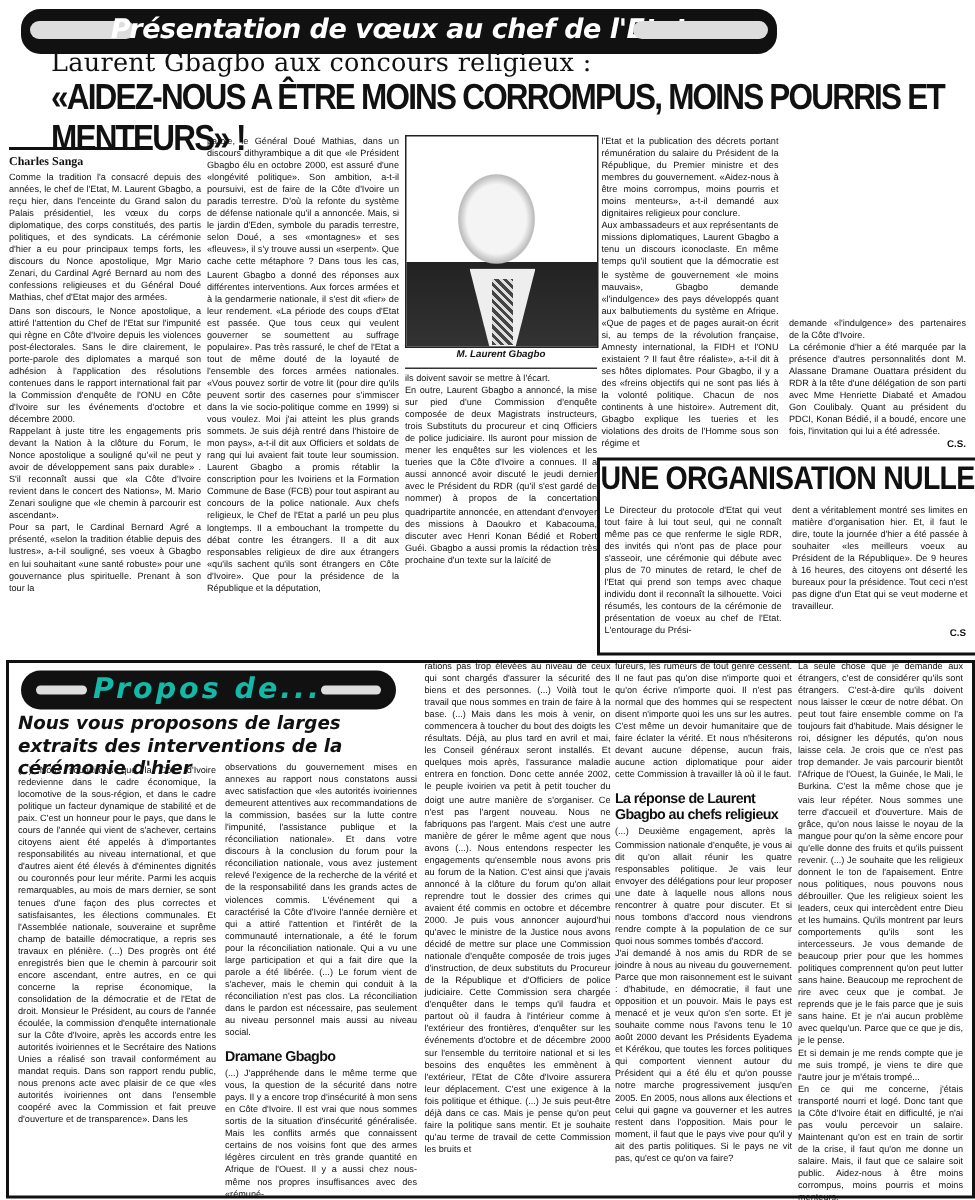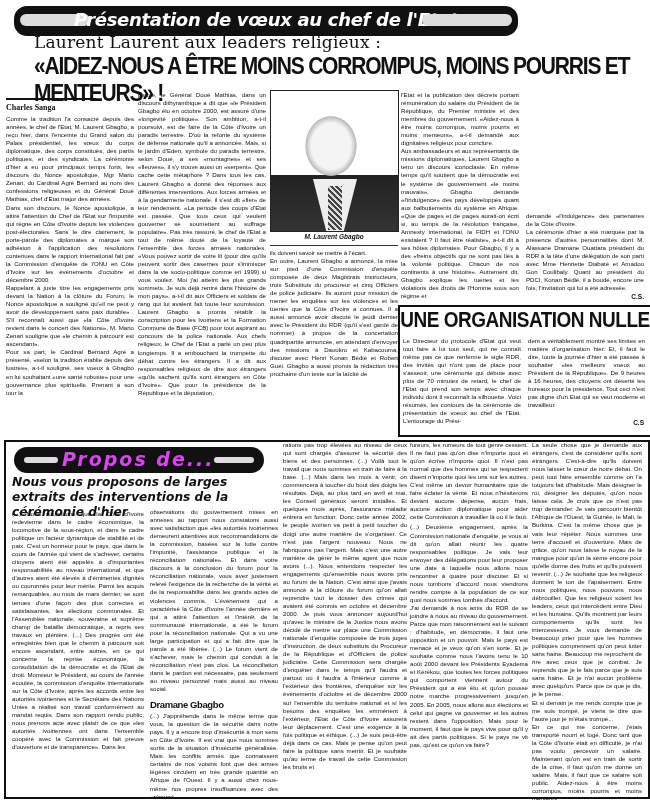--- a/index.html
+++ b/index.html
@@ -22,32 +22,32 @@
   .photo .shirt{position:absolute;left:42px;top:88px;width:44px;height:52px;background:#eee;clip-path:polygon(0 0,100% 0,70% 100%,30% 100%);}
   .caption{left:270px;top:233px;width:128px;text-align:center;font-size:6.5px;font-style:italic;font-weight:bold;}
   .caption-rule{left:270px;top:245px;width:128px;height:1px;background:#333;}
   .box-org{left:398px;top:305px;width:250px;height:128px;border:2px solid #111;}
   .org-title{left:0;right:0;top:2px;text-align:center;font-weight:bold;font-size:19px;letter-spacing:-0.5px;transform:scaleY(1.15);}
   .sig{font-size:6.5px;font-weight:bold;text-align:right;}
   .propos-box{left:4px;top:440px;width:642px;height:355px;border:2px solid #111;border-right-width:3px;}
   .propos-banner{left:14px;top:447px;width:250px;height:26px;background:#111;border-radius:13px;}
   .propos-banner::before{content:"";position:absolute;left:10px;top:10px;width:34px;height:6px;background:#ddd;border-radius:3px;}
   .propos-banner::after{content:"";position:absolute;right:10px;top:10px;width:40px;height:6px;background:#ddd;border-radius:3px;}
-  .propos-text{position:absolute;left:48px;top:1px;color:#d946ef;font-family:"DejaVu Sans",sans-serif;font-style:italic;font-weight:bold;font-size:19px;letter-spacing:2px;}
+  .propos-text{position:absolute;left:48px;top:1px;color:#14b8a6;font-family:"DejaVu Sans",sans-serif;font-style:italic;font-weight:bold;font-size:19px;letter-spacing:2px;}
   .propos-sub{left:12px;top:475px;width:270px;font-family:"DejaVu Sans",sans-serif;font-style:italic;font-weight:bold;font-size:12.2px;line-height:15px;}
   .sub-head{font-weight:bold;font-size:9.5px;line-height:11px;letter-spacing:-0.4px;}
 </style>
 </head>
 <body>
 
 <div class="abs banner">
   <span class="banner-text">Présentation de vœux au chef de l'Etat</span>
 </div>
 
-<div class="abs kicker">Laurent Laurent aux leaders religieux :</div>
+<div class="abs kicker">Laurent Gbagbo aux concours religieux :</div>
 <div class="abs headline">«AIDEZ-NOUS A ÊTRE MOINS CORROMPUS, MOINS POURRIS ET MENTEURS» !</div>
 
 <div class="abs byline-rule"></div>
 <div class="abs byline">Charles Sanga</div>
 
 <div class="abs col" style="left:6px;top:115px;width:128px;">
   <p>Comme la tradition l'a consacré depuis des années, le chef de l'Etat, M. Laurent Gbagbo, a reçu hier, dans l'enceinte du Grand salon du Palais présidentiel, les vœux du corps diplomatique, des corps constitués, des partis politiques, et des syndicats. La cérémonie d'hier a eu pour principaux temps forts, les discours du Nonce apostolique, Mgr Mario Zenari, du Cardinal Agré Bernard au nom des confessions religieuses et du Général Doué Mathias, chef d'Etat major des armées.</p>
   <p>Dans son discours, le Nonce apostolique, a attiré l'attention du Chef de l'Etat sur l'impunité qui règne en Côte d'Ivoire depuis les violences post-électorales. Sans le dire clairement, le porte-parole des diplomates a marqué son adhésion à l'application des résolutions contenues dans le rapport international fait par la Commission d'enquête de l'ONU en Côte d'Ivoire sur les événements d'octobre et décembre 2000.</p>
   <p>Rappelant à juste titre les engagements pris devant la Nation à la clôture du Forum, le Nonce apostolique a souligné qu'«il ne peut y avoir de développement sans paix durable» . S'il reconnaît aussi que «la Côte d'Ivoire revient dans le concert des Nations», M. Mario Zenari souligne que «le chemin à parcourir est ascendant».</p>
   <p>Pour sa part, le Cardinal Bernard Agré a présenté, «selon la tradition établie depuis des lustres», a-t-il souligné, ses voeux à Gbagbo en lui souhaitant «une santé robuste» pour une gouvernance plus spirituelle. Prenant à son tour la</p>
@@ -102,20 +102,21 @@
   <div class="sub-head" style="margin-top:6px;">Dramane Gbagbo</div>
   <div class="col" style="margin-top:2px;">(...) J'appréhende dans le même terme que vous, la question de la sécurité dans notre pays. Il y a encore trop d'insécurité à mon sens en Côte d'Ivoire. Il est vrai que nous sommes sortis de la situation d'insécurité généralisée. Mais les conflits armés que connaissent certains de nos voisins font que des armes légères circulent en très grande quantité en Afrique de l'Ouest. Il y a aussi chez nous-même nos propres insuffisances avec des «rémuné-</div>
 </div>
 
 <div class="abs" style="left:283px;top:441px;width:124px;">
   <div class="col">rations pas trop élevées au niveau de ceux qui sont chargés d'assurer la sécurité des biens et des personnes. (...) Voilà tout le travail que nous sommes en train de faire à la base. (...) Mais dans les mois à venir, on commencera à toucher du bout des doigts les résultats. Déjà, au plus tard en avril et mai, les Conseil généraux seront installés. Et quelques mois après, l'assurance maladie entrera en fonction. Donc cette année 2002, le peuple ivoirien va petit à petit toucher du doigt une autre manière de s'organiser. Ce n'est pas l'argent nouveau. Nous ne fabriquons pas l'argent. Mais c'est une autre manière de gérer le même agent que nous avons (...). Nous entendons respecter les engagements qu'ensemble nous avons pris au forum de la Nation. C'est ainsi que j'avais annoncé à la clôture du forum qu'on allait reprendre tout le dossier des crimes qui avaient été commis en octobre et décembre 2000. Je puis vous annoncer aujourd'hui qu'avec le ministre de la Justice nous avons décidé de mettre sur place une Commission nationale d'enquête composée de trois juges d'instruction, de deux substituts du Procureur de la République et d'Officiers de police judiciaire. Cette Commission sera chargée d'enquêter dans le temps qu'il faudra et partout où il faudra à l'intérieur comme à l'extérieur des frontières, d'enquêter sur les événements d'octobre et de décembre 2000 sur l'ensemble du territoire national et si les besoins des enquêtes les emmènent à l'extérieur, l'Etat de Côte d'Ivoire assurera leur déplacement. C'est une exigence à la fois politique et éthique. (...) Je suis peut-être déjà dans ce cas. Mais je pense qu'on peut faire la politique sans mentir. Et je souhaite qu'au terme de travail de cette Commission les bruits et</div>
 </div>
 
 <div class="abs" style="left:410px;top:441px;width:118px;">
   <div class="col">fureurs, les rumeurs de tout genre cessent. Il ne faut pas qu'on dise n'importe quoi et qu'on écrive n'importe quoi. Il n'est pas normal que des hommes qui se respectent disent n'importe quoi les uns sur les autres. C'est même un devoir humanitaire que de faire éclater la vérité. Et nous n'hésiterons devant aucune dépense, aucun frais, aucune action diplomatique pour aider cette Commission à travailler là où il le faut.</div>
+  <div class="sub-head" style="margin-top:6px;">La réponse de Laurent Gbagbo au chefs religieux</div>
   <div class="col" style="margin-top:2px;">(...) Deuxième engagement, après la Commission nationale d'enquête, je vous ai dit qu'on allait réunir les quatre responsables politique. Je vais leur envoyer des délégations pour leur proposer une date à laquelle nous allons nous rencontrer à quatre pour discuter. Et si nous tombons d'accord nous viendrons rendre compte à la population de ce sur quoi nous sommes tombés d'accord.</div>
   <div class="col">J'ai demandé à nos amis du RDR de se joindre à nous au niveau du gouvernement. Parce que mon raisonnement est le suivant : d'habitude, en démocratie, il faut une opposition et un pouvoir. Mais le pays est menacé et je veux qu'on s'en sorte. Et je souhaite comme nous l'avons tenu le 10 août 2000 devant les Présidents Eyadema et Kérékou, que toutes les forces politiques qui comportent viennent autour du Président qui a été élu et qu'on pousse notre marche progressivement jusqu'en 2005. En 2005, nous allons aux élections et celui qui gagne va gouverner et les autres restent dans l'opposition. Mais pour le moment, il faut que le pays vive pour qu'il y ait des partis politiques. Si le pays ne vit pas, qu'est ce qu'on va faire?</div>
 </div>
 
 <div class="abs" style="left:532px;top:441px;width:110px;">
   <div class="col">La seule chose que je demande aux étrangers, c'est de considérer qu'ils sont étrangers. C'est-à-dire qu'ils doivent nous laisser le cœur de notre débat. On peut tout faire ensemble comme on l'a toujours fait d'habitude. Mais désigner le roi, désigner les députés, qu'on nous laisse cela. Je crois que ce n'est pas trop demander. Je vais parcourir bientôt l'Afrique de l'Ouest, la Guinée, le Mali, le Burkina. C'est la même chose que je vais leur répéter. Nous sommes une terre d'accueil et d'ouverture. Mais de grâce, qu'on nous laisse le noyau de la mangue pour qu'on la sème encore pour qu'elle donne des fruits et qu'ils puissent revenir. (...) Je souhaite que les religieux donnent le ton de l'apaisement. Entre nous politiques, nous pouvons nous débrouiller. Que les religieux soient les leaders, ceux qui intercèdent entre Dieu et les humains. Qu'ils montrent par leurs comportements qu'ils sont les intercesseurs. Je vous demande de beaucoup prier pour que les hommes politiques comprennent qu'on peut lutter sans haine. Beaucoup me reprochent de rire avec ceux que je combat. Je reprends que je le fais parce que je suis sans haine. Et je n'ai aucun problème avec quelqu'un. Parce que ce que je dis, je le pense.</div>
   <div class="col">Et si demain je me rends compte que je me suis trompé, je viens te dire que l'autre jour je m'étais trompé...</div>
   <div class="col">En ce qui me concerne, j'étais transporté nourri et logé. Donc tant que la Côte d'Ivoire était en difficulté, je n'ai pas voulu percevoir un salaire. Maintenant qu'on est en train de sortir de la crise, il faut qu'on me donne un salaire. Mais, il faut que ce salaire soit public. Aidez-nous à être moins corrompus, moins pourris et moins menteurs.</div>
 </div>
 

